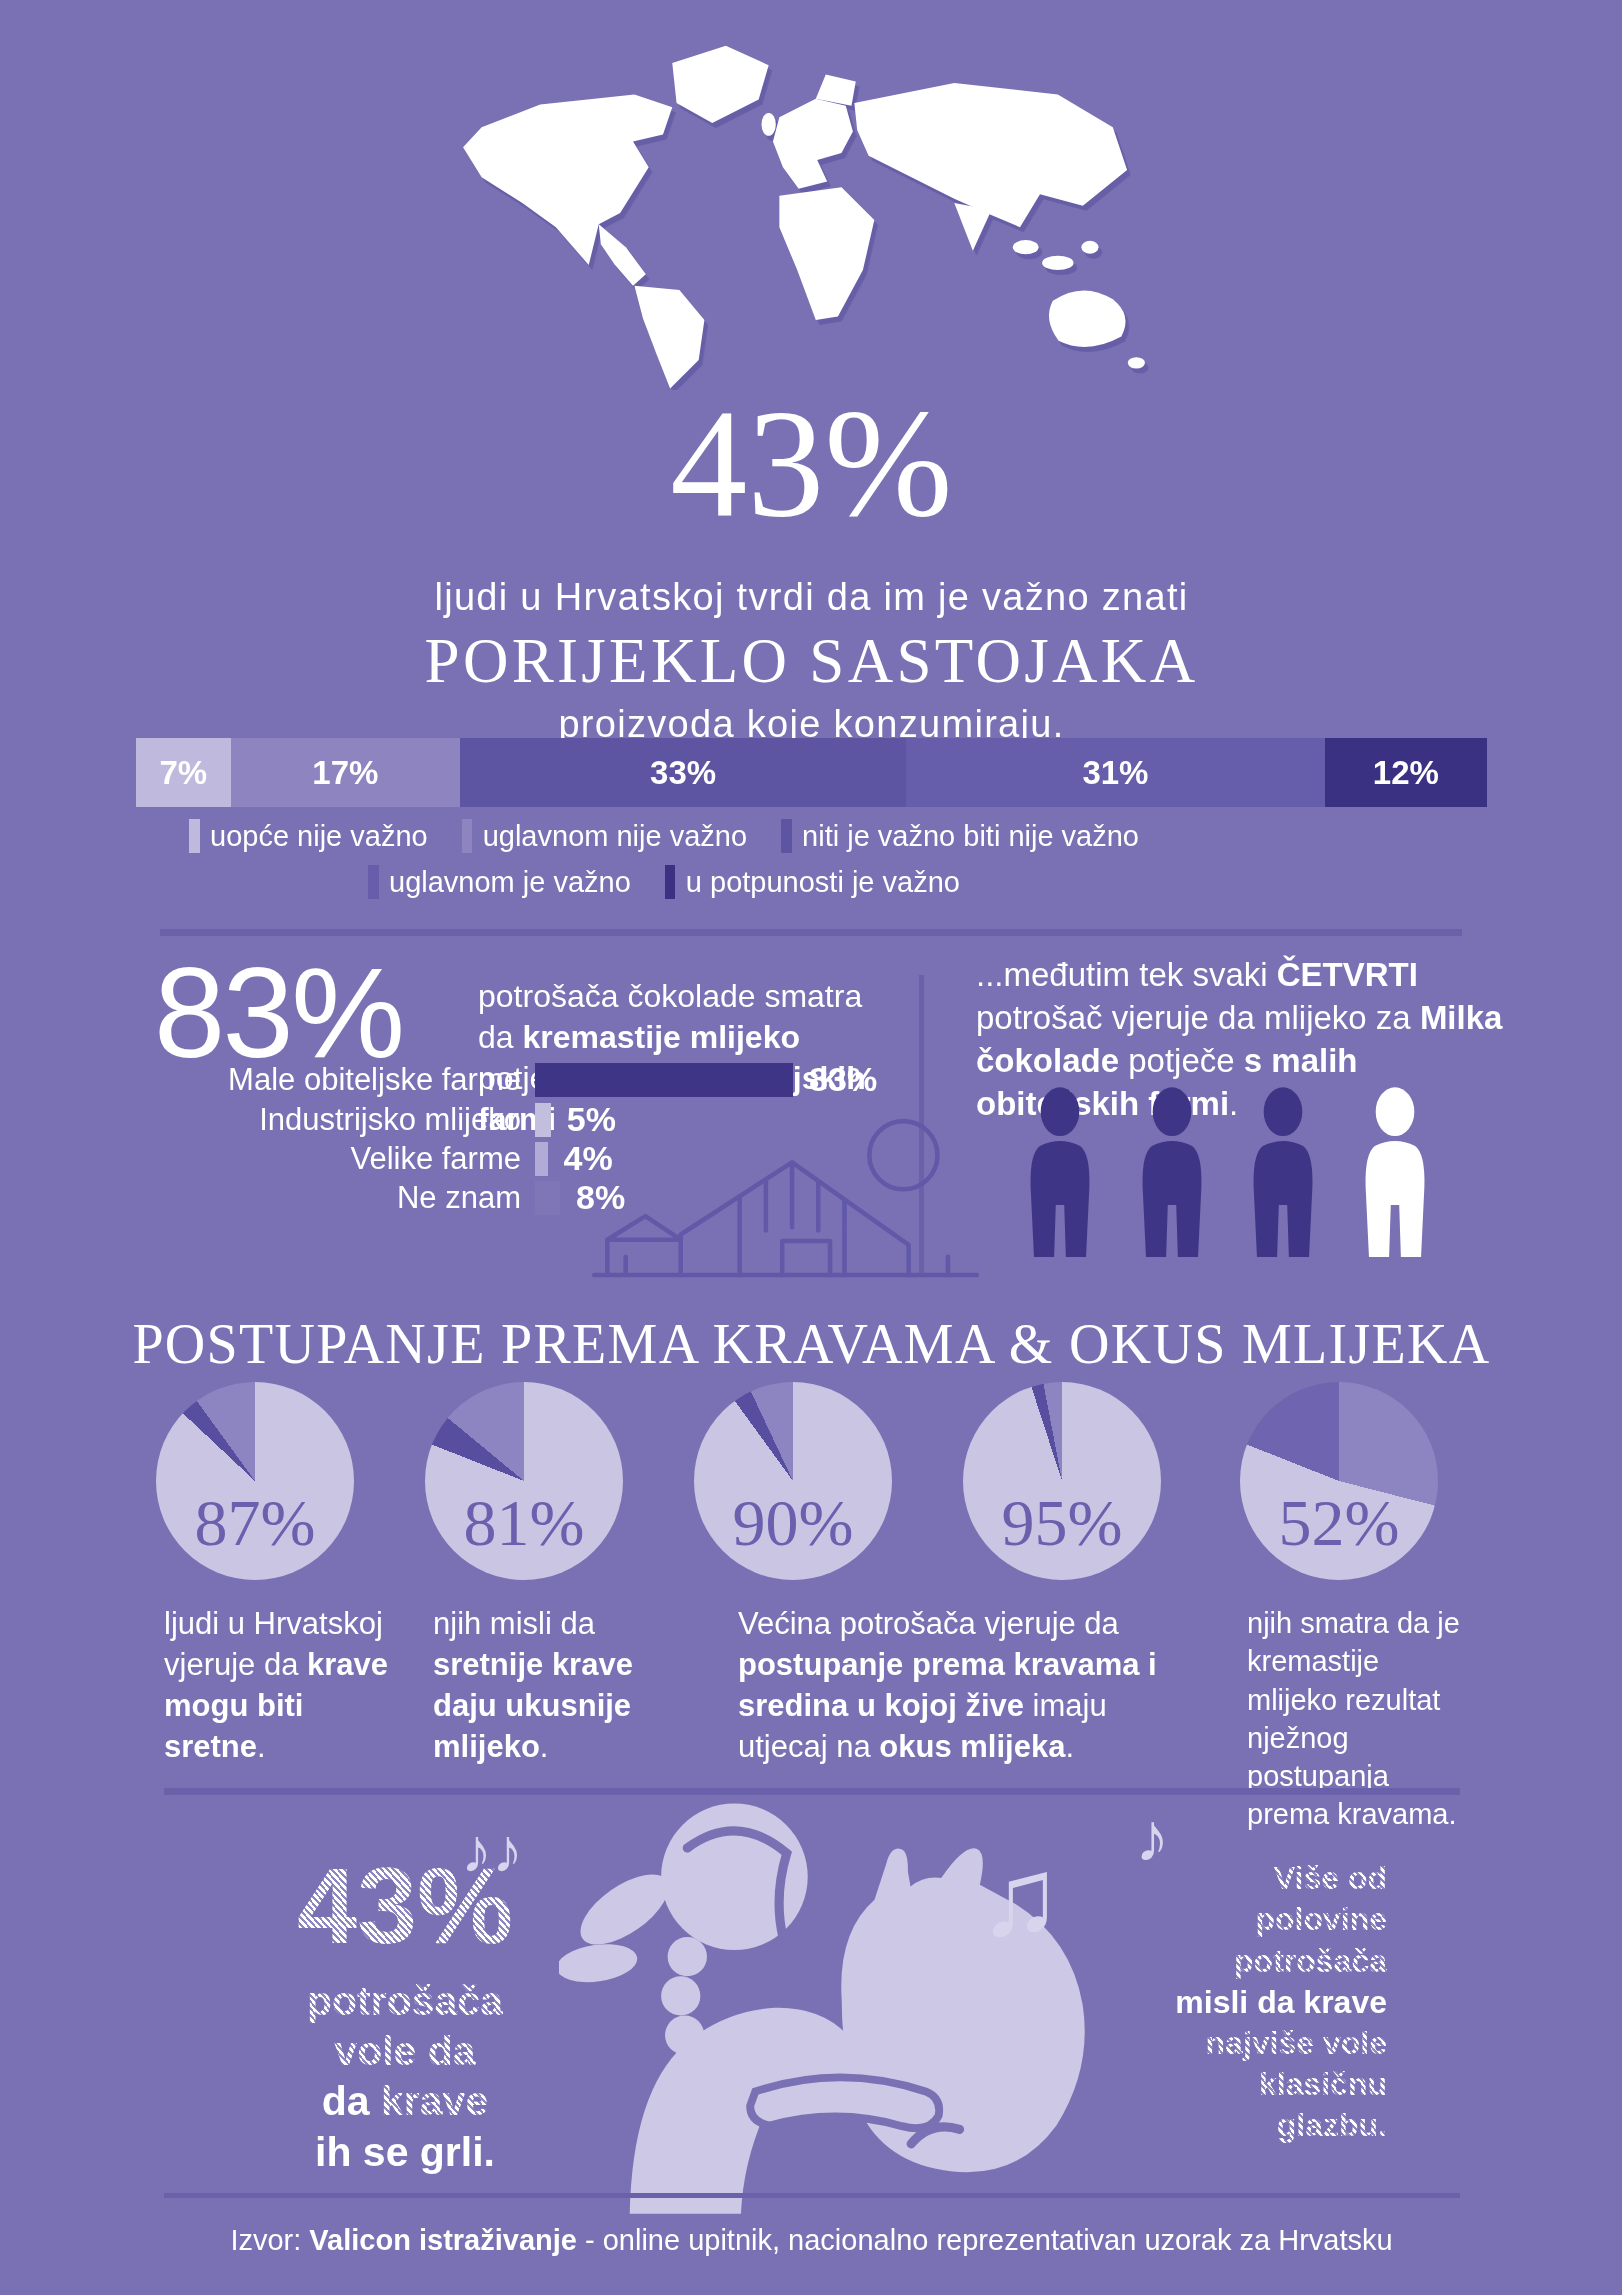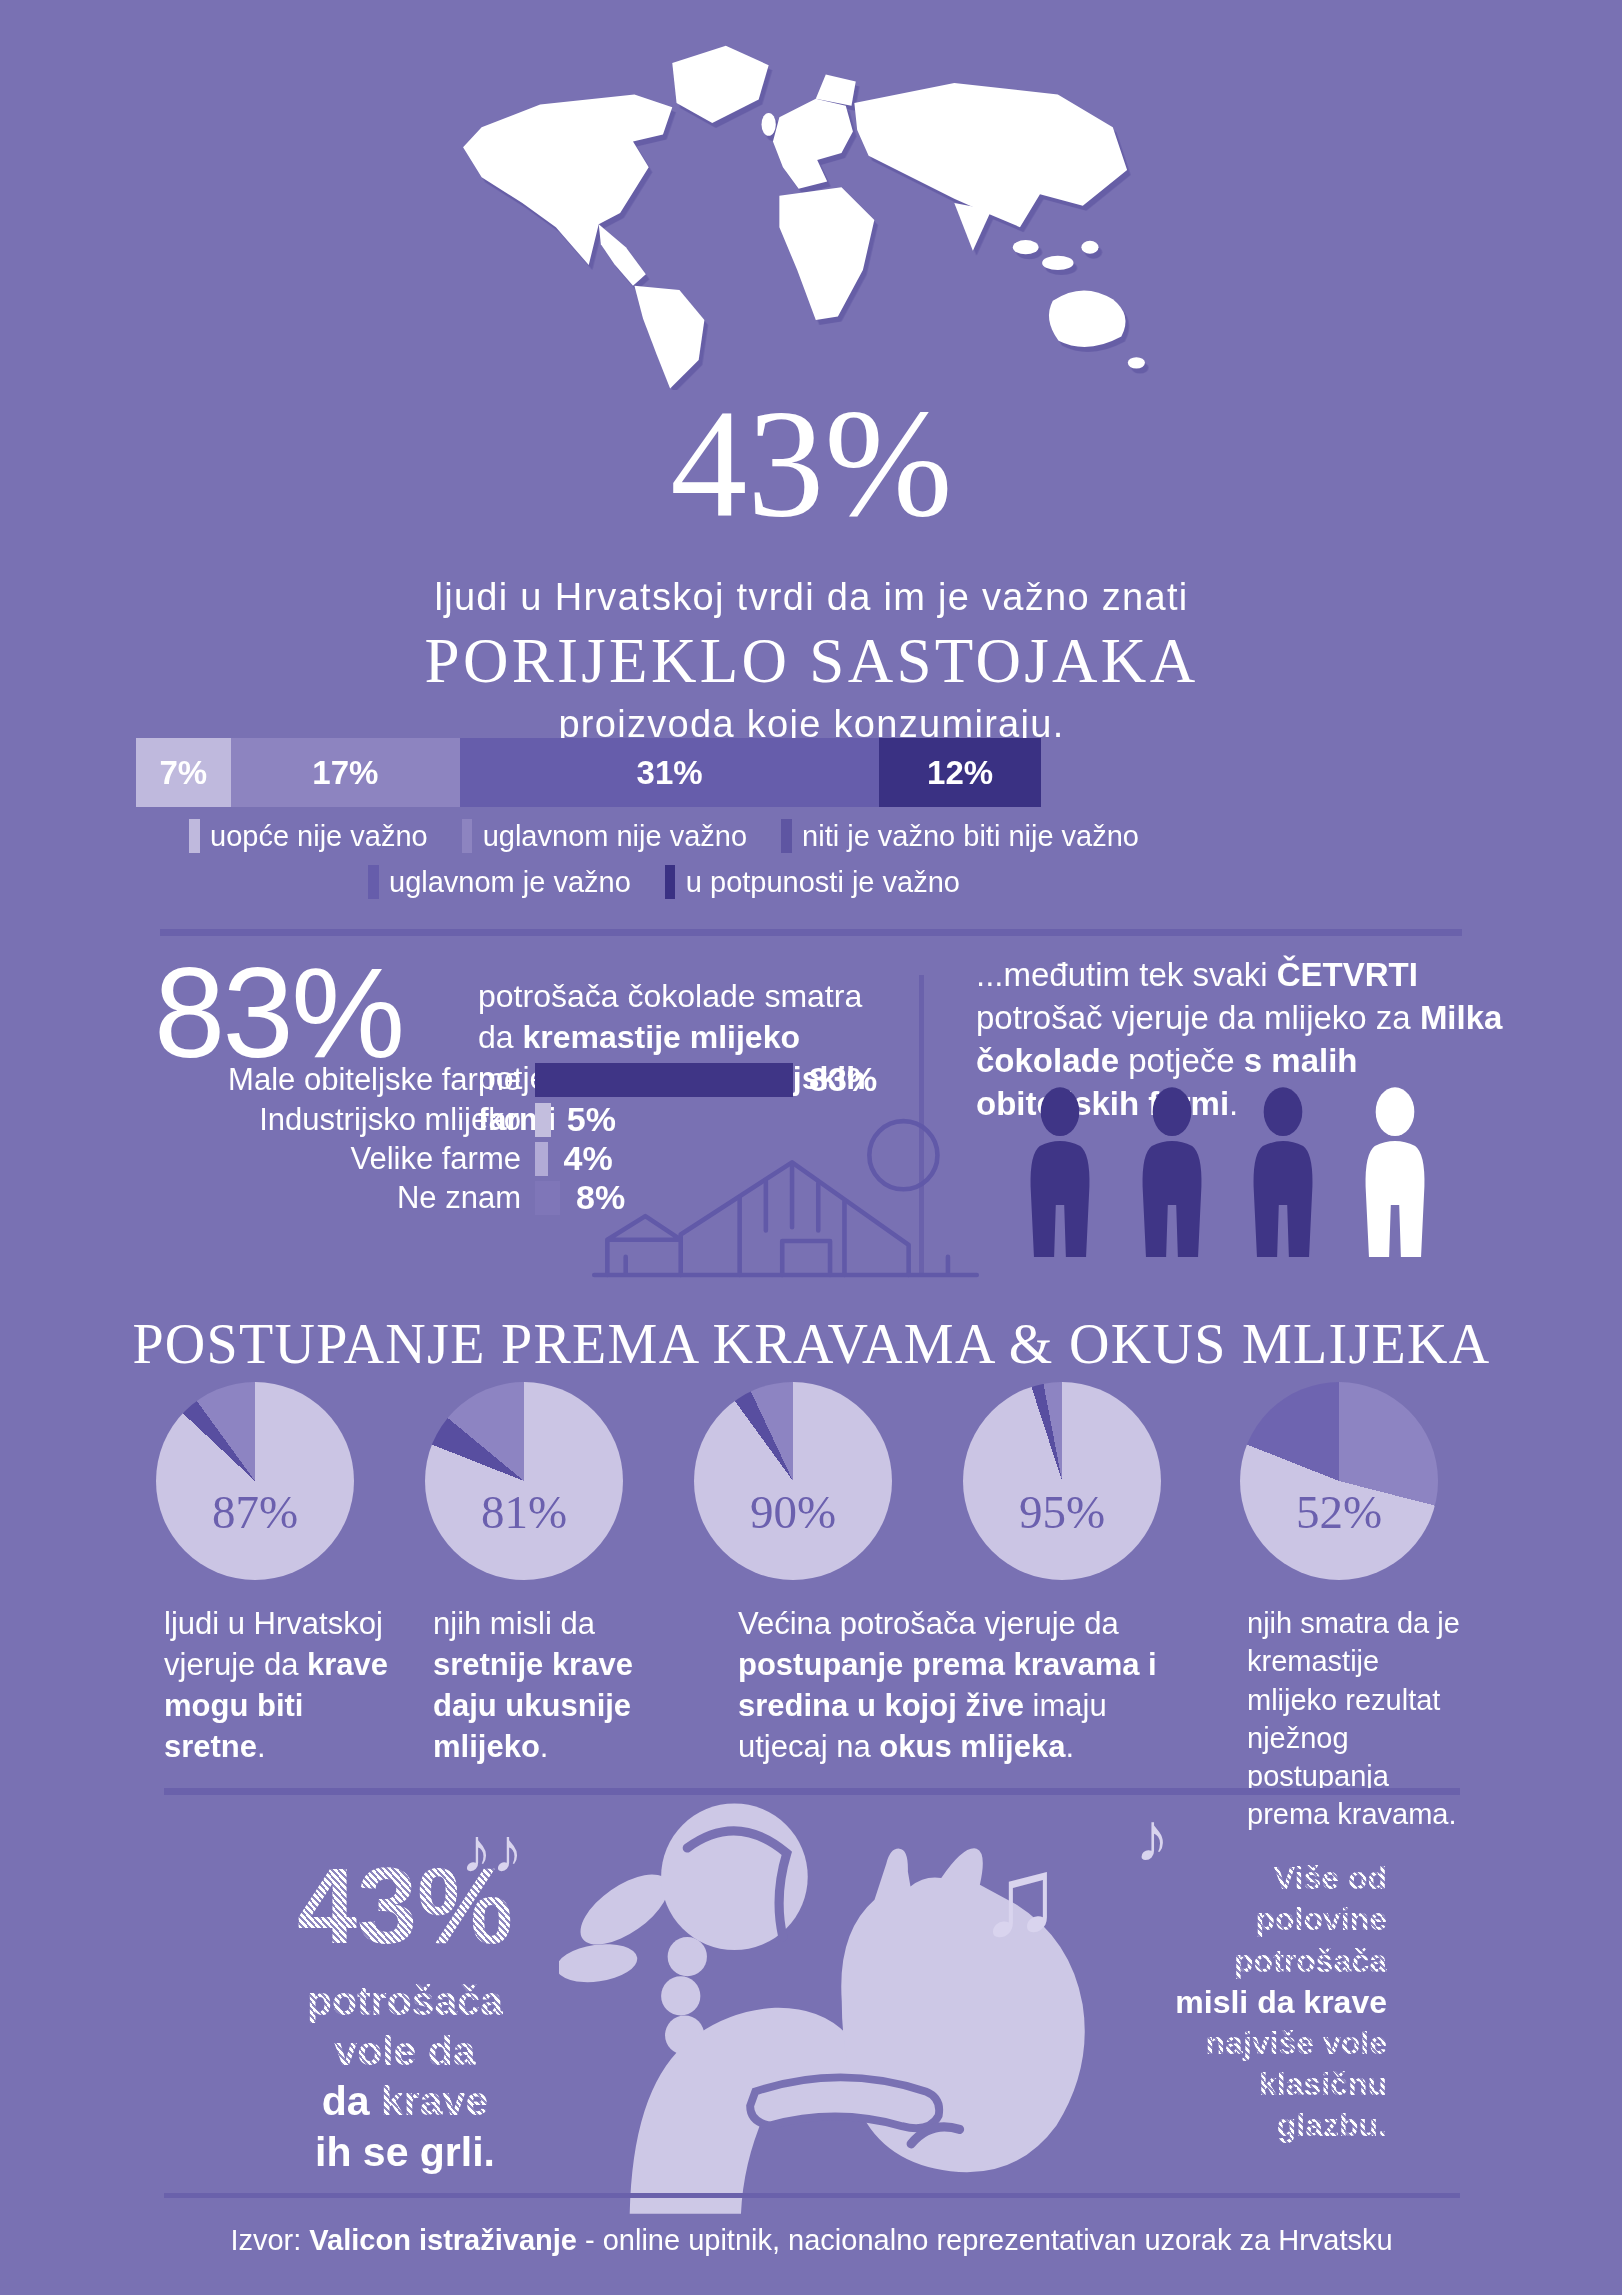--- a/index.html
+++ b/index.html
@@ -51,21 +51,21 @@
   #persons{left:1018px;top:1078px;width:419px;height:190px;display:flex;gap:27.5px;}
   .person{width:84px;height:190px;}
   .person svg{width:100%;height:100%;}
   .person-dark{color:#3f3586;}
   .person-white{color:#ffffff;}
 
   
   #heading2{left:0;top:1312px;width:1623px;font-size:56px;letter-spacing:1.3px;}
   .pie{position:absolute;top:1382px;width:198px;height:198px;border-radius:50%;}
   .pie-pct{position:absolute;width:100%;text-align:center;top:52%;
-           font-size:47px;color:#6b60ae;font-family:"Liberation Serif",serif;}
+           font-size:66px;color:#6b60ae;font-family:"Liberation Serif",serif;}
   #pie0{left:156px;}#pie1{left:425px;}#pie2{left:694px;}#pie3{left:963px;}#pie4{left:1240px;}
   .pietext{position:absolute;top:1604px;font-size:31px;line-height:1.32;}
   #ptext0{left:164px;width:229px;}
   #ptext1{left:433px;width:236px;}
   #ptext2{left:738px;width:458px;}
   #ptext3{left:1247px;width:216px;font-size:29px;}
 
   #rule-mid{left:164px;top:1788px;width:1296px;}
 
   
@@ -118,20 +118,21 @@
 </svg>
 
 <div id="hero-pct" class="abs serif center">43%</div>
 <div id="hero-line1" class="abs center">ljudi u Hrvatskoj tvrdi da im je važno znati</div>
 <div id="hero-line2" class="abs serif center">PORIJEKLO SASTOJAKA</div>
 <div id="hero-line3" class="abs center">proizvoda koje konzumiraju.</div>
 
 <div id="stack" class="abs">
   <div class="seg" style="width: 7%; background: rgb(191, 185, 221);">7%</div>
   <div class="seg" style="width: 17%; background: rgb(141, 132, 192);">17%</div>
+  <div class="seg" style="width: 33%; background: rgb(94, 85, 162);">33%</div>
   <div class="seg" style="width: 31%; background: rgb(102, 93, 171);">31%</div>
   <div class="seg" style="width: 12%; background: rgb(58, 49, 131);">12%</div>
 </div>
 
 <div id="legend1" class="abs legend-row">
   <span class="legend-item">
     <span class="swatch" style="background: rgb(191, 185, 221);"></span>
     <span>uopće nije važno</span>
   </span>
   <span class="legend-item">

